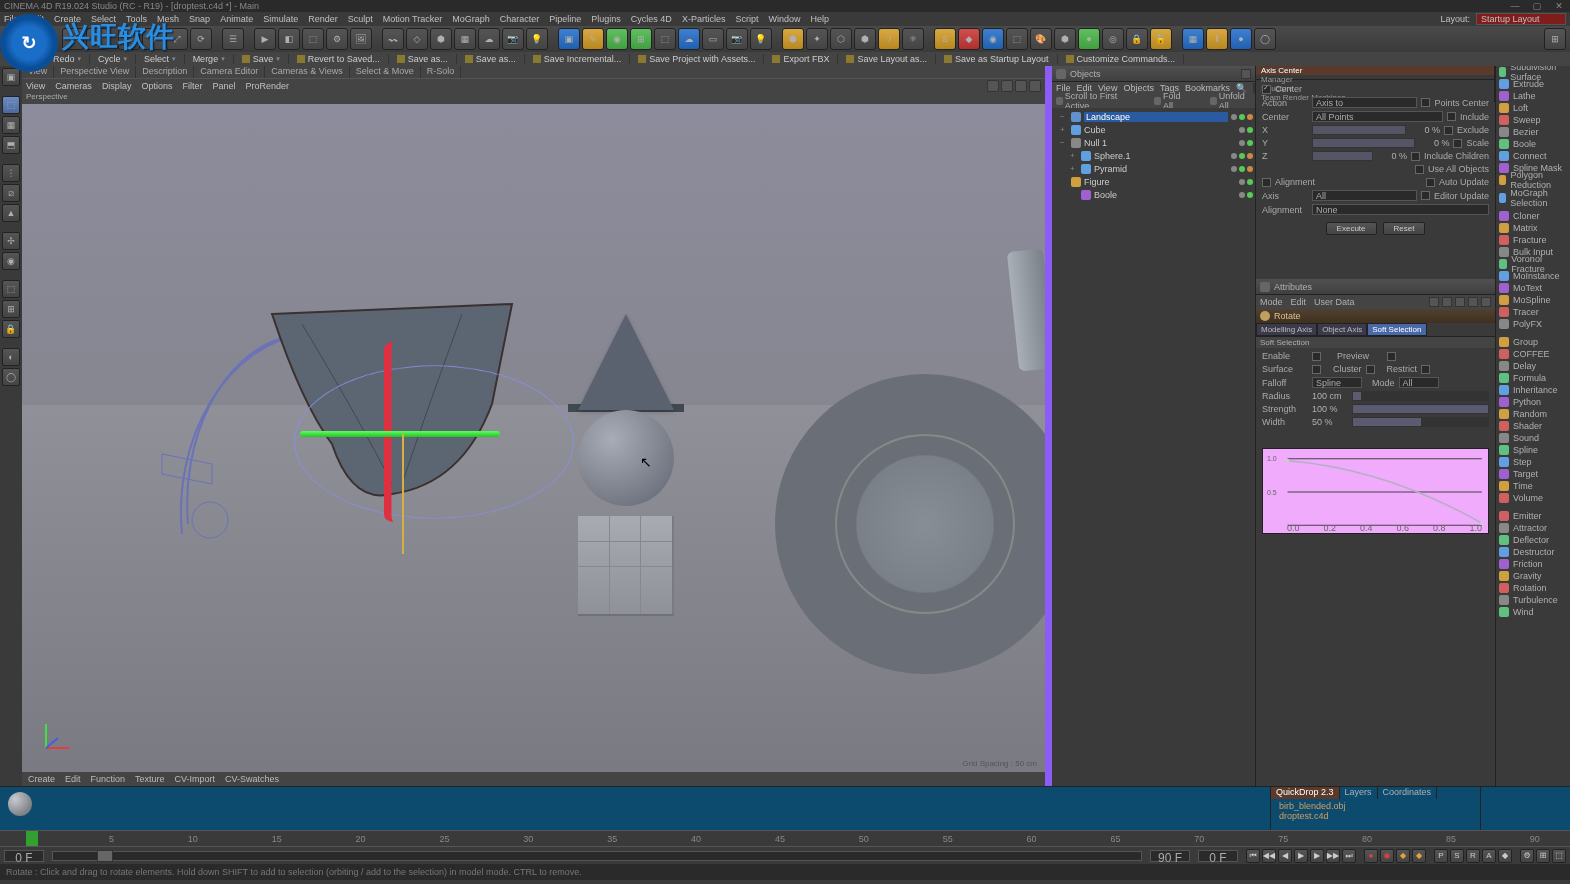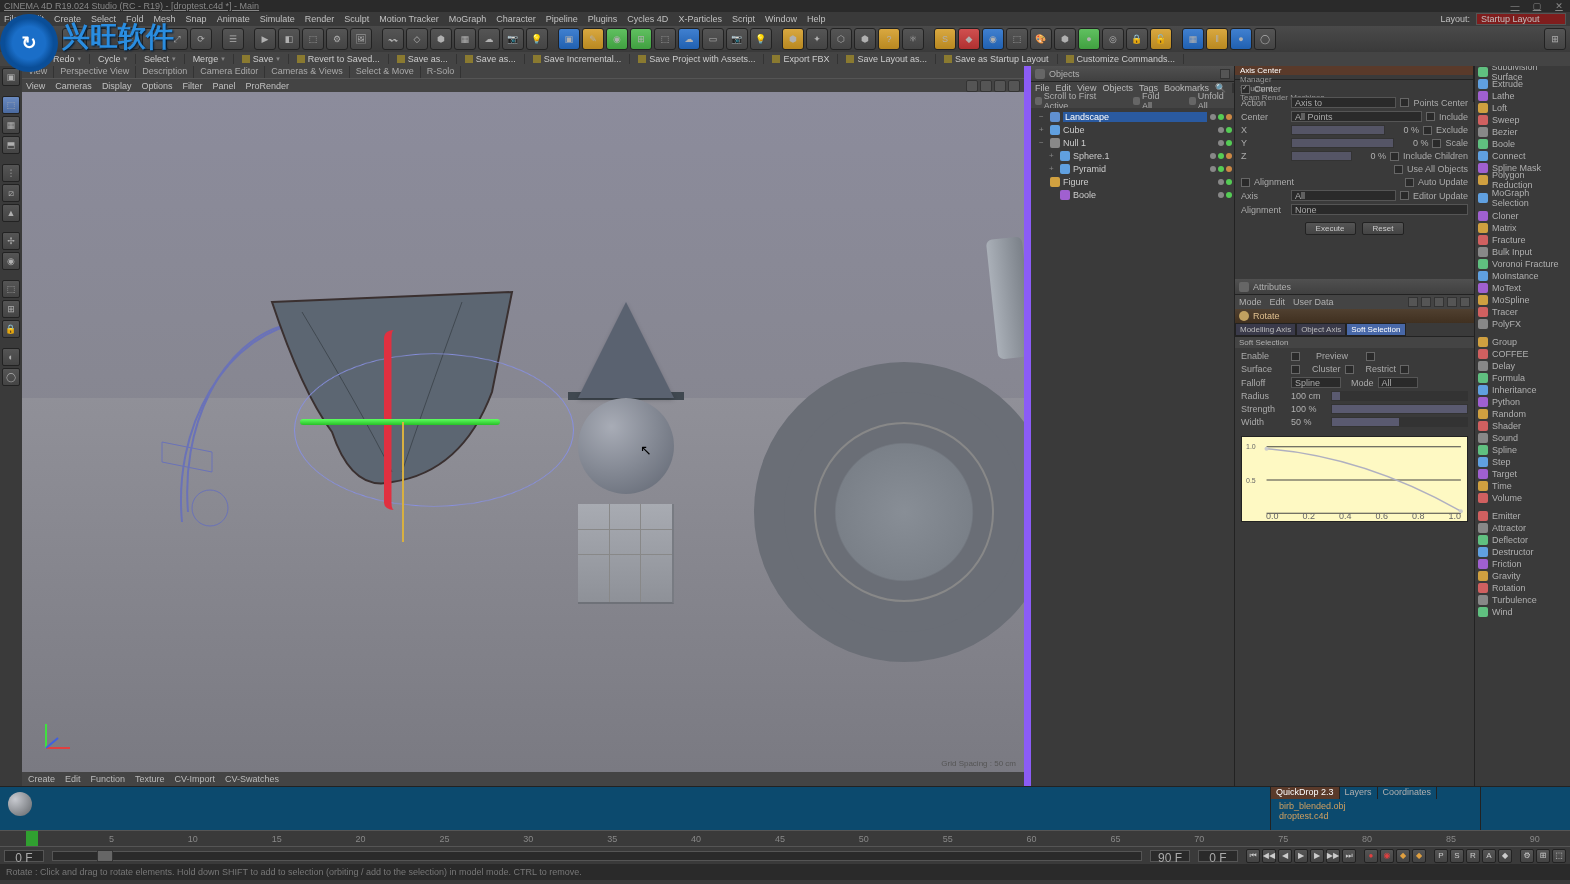--- a/index.html
+++ b/index.html
@@ -1,19 +1,19 @@
 <!DOCTYPE html>
 <html><head>
 <meta charset="utf-8">
 <style>
 * { margin: 0; padding: 0; box-sizing: border-box; font-family: Arial, sans-serif; font-size: 9px; user-select: none; }
 body { background: #3a3a3a; color: #b0b0b0; width: 1570px; height: 884px; overflow: hidden; position: relative; }
 
 
-.titlebar { height: 12px; background: #2a2a2a; display: flex; align-items: center; padding: 0 4px; color: #888; font-size: 8px; text-decoration: underline; }
+.titlebar { height: 12px; background: #2a2a2a; display: flex; align-items: center; padding: 0 4px; color: #888; font-size: 8px; }
 .titlebar .controls { margin-left: auto; display: flex; gap: 8px; }
 .titlebar .controls span { width: 14px; text-align: center; cursor: pointer; }
 
 
 .menubar { height: 14px; background: #3a3a3a; display: flex; align-items: center; padding: 0 4px; gap: 10px; font-size: 9px; }
 .menubar span { cursor: pointer; color: #c0c0c0; }
 .menubar .right { margin-left: auto; display: flex; gap: 6px; align-items: center; }
 .layout-select { background: #7f1d1d; border: 1px solid #555; color: #aaa; font-size: 8px; padding: 0 4px; height: 12px; min-width: 90px; }
 
 
@@ -144,25 +144,25 @@
 .attr-header span{cursor:pointer;}
 .attr-header .aicons { margin-left:auto; display:flex; gap:3px; }
 .attr-header .aicons i { width:10px;height:10px;background:#555;border:1px solid #333;cursor:pointer; }
 .attr-title { height:14px; background: linear-gradient(#504030,#403020); display:flex; align-items:center; padding:0 4px; gap:4px; color:#e0c090; }
 .attr-title .ricon{width:10px;height:10px;background:#c0a060;border-radius:50%;}
 .attr-tabs { display:flex; flex-wrap:wrap; }
 .attr-tabs .atab { padding:1px 4px; font-size:8px; background:#3a3a4a; border:1px solid #222; cursor:pointer; color:#bbb; }
 .attr-tabs .atab.sel { background:#4868a8; color:#fff; }
 .attr-section-title { background:#444; padding:1px 4px; font-size:8px; border-top:1px solid #222; }
 .attr-body { padding: 3px 6px; display:flex; flex-direction:column; gap:3px; font-size:8px; }
-.graph { height: 86px; background:#fef9c3; border:1px solid #222; margin:6px 6px; position:relative; }
+.graph { height: 86px; background:#f0abfc; border:1px solid #222; margin:18px 6px; position:relative; }
 .graph .gl { position:absolute; left:20px; right:6px; color:#666; font-size:7px; }
 
 
-.far-right { width: 96px; background:#3a3a3a; border-left:1px solid #222; display:flex; flex-direction:column; overflow:auto;align-items:flex-end; }
+.far-right { width: 75px; background:#3a3a3a; border-left:1px solid #222; display:flex; flex-direction:column; overflow:auto;align-items:flex-end; }
 .fr-item { height: 12px; display:flex; align-items:center; gap:4px; padding:0 3px; cursor:pointer; }
 .fr-item .fric { width:10px;height:10px; border-radius:2px; }
 .fr-item .fric.c1{background:#60a0e0;} .fr-item .fric.c2{background:#60c080;}
 .fr-item .fric.c3{background:#d0a040;} .fr-item .fric.c4{background:#a060d0;}
 .fr-item .fric.c5{background:#d06060;} .fr-item .fric.c6{background:#888;}
 .fr-sep { height:6px; }
 
 
 .materials-row { height: 44px; background:#0c4a6e; border-top:1px solid #222; display:flex; }
 .mat-area { flex:1; display:flex; align-items:flex-start; padding:3px; }
@@ -197,21 +197,21 @@
     <span>▢</span>
     <span>✕</span>
   </div>
 </div>
 
 <div class="menubar">
   <span>File</span>
   <span>Edit</span>
   <span>Create</span>
   <span>Select</span>
-  <span>Fold</span>
+  <span>Tools</span>
   <span>Mesh</span>
   <span>Snap</span>
   <span>Animate</span>
   <span>Simulate</span>
   <span>Render</span>
   <span>Sculpt</span>
   <span>Motion Tracker</span>
   <span>MoGraph</span>
   <span>Character</span>
   <span>Pipeline</span>
@@ -388,20 +388,21 @@
       <span>Filter</span>
       <span>Panel</span>
       <span>ProRender</span>
       <div class="vp-icons">
         <i></i>
         <i></i>
         <i></i>
         <i></i>
       </div>
     </div>
+    <div class="vp-label">Perspective</div>
     <div class="viewport">
       <div class="floor"></div>
 
       <div class="obj-arc">
         <svg viewBox="0 0 160 230">
             <path d="M150 10 A 140 180 0 0 0 30 210" stroke="#6a72b8" fill="none" stroke-width="2"></path>
             <path d="M130 14 A 120 170 0 0 0 36 200" stroke="#6a72b8" fill="none" stroke-width="2"></path>
             <path d="M10 130 L60 140 L60 160 L10 150 Z" stroke="#6a72b8" fill="none"></path>
             <circle cx="58" cy="196" r="18" stroke="#6a72b8" fill="none"></circle>
           </svg>

